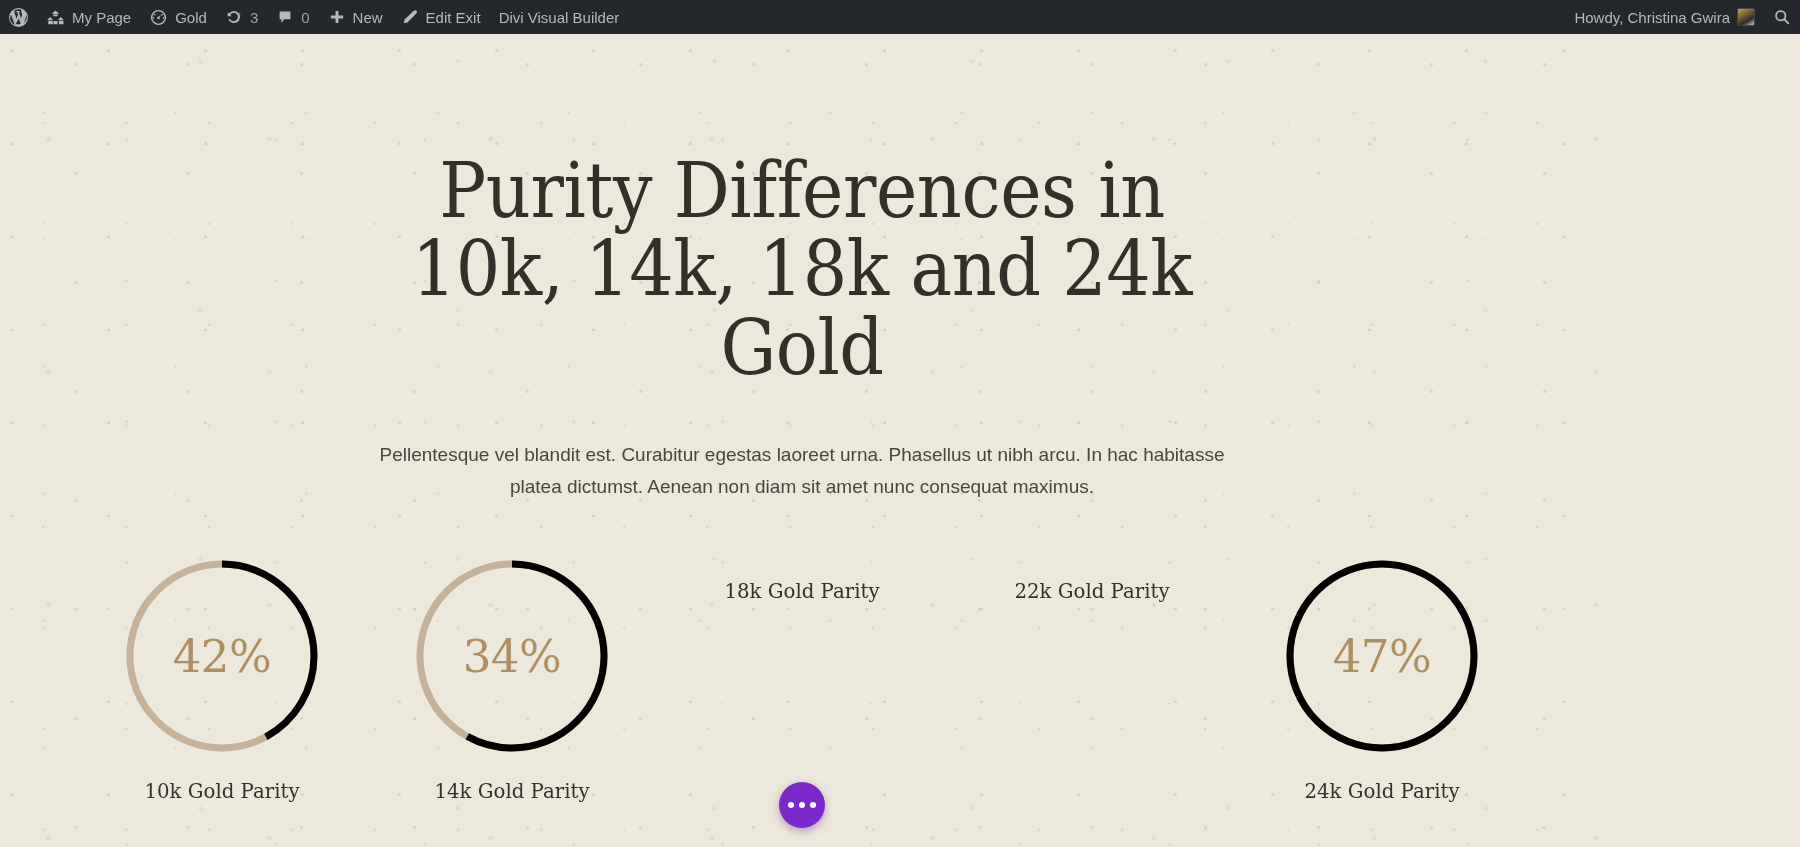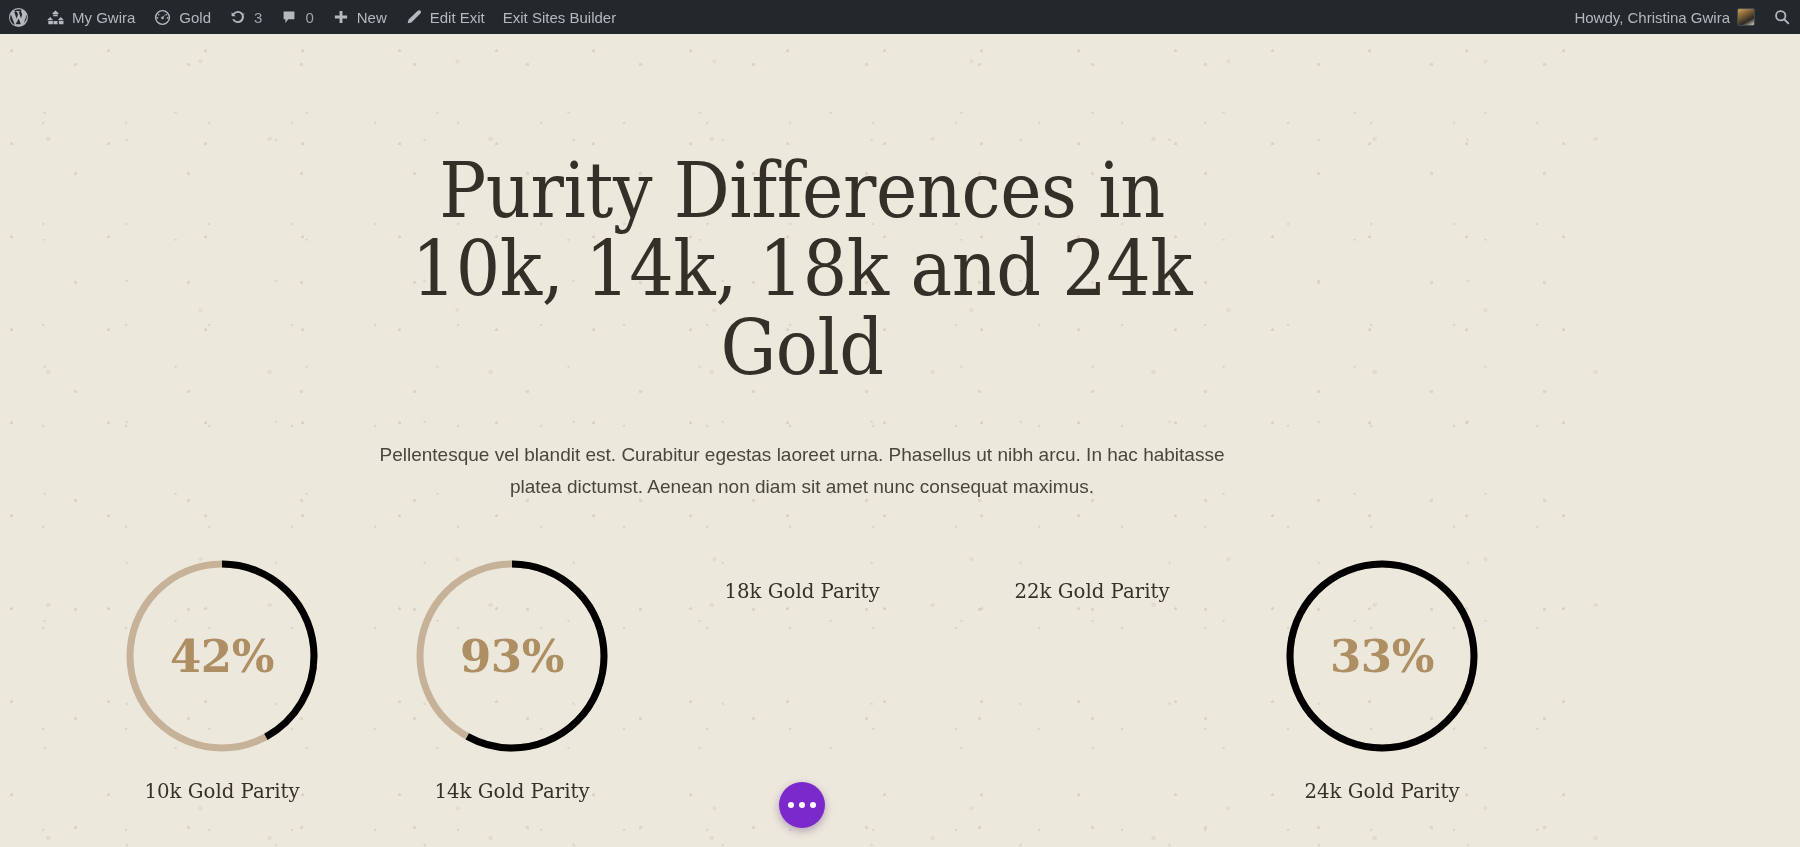--- a/index.html
+++ b/index.html
@@ -112,21 +112,20 @@
     justify-content: center;
     align-items: flex-start;
     gap: 90px;
   }
   .counter { width: 200px; }
   .dial {
     position: relative;
     width: 200px;
     height: 200px;
     margin: 0 auto;
-    font-weight: bold;
   }
   .dial svg { display: block; width: 200px; height: 200px; transform: rotate(-90deg); }
   .dial .track { fill: none; stroke-width: 7; }
   .dial .bar   { fill: none; stroke-width: 7; stroke-linecap: butt; }
   .dial-value {
     position: absolute; inset: 0;
     display: flex; align-items: center; justify-content: center;
     font-family: "DejaVu Serif", "Liberation Serif", serif;
     font-size: 45px;
     color: #AE8E63;
@@ -174,21 +173,21 @@
       </svg>
     </span>
   </div>
 
   <div class="ab-item">
     <span class="ab-ico">
       <svg width="19" height="19" viewBox="0 0 20 20" fill="#b4b9be">
         <path d="M10 2.5l3.2 3.1v.6H6.8v-.6zM7.6 6.9h4.8v1.7H7.6zM4.4 9.6l2.8 2.7v.6H1.6v-.6zM2.4 13.6h4.8V17H2.4zm13.2-4l2.8 2.7v.6h-5.6v-.6zm-2 4h4.8V17h-4.8zM7.9 13.6h4.2V17H7.9z"></path>
       </svg>
     </span>
-    <span class="ab-label">My Gwira</span>
+    <span class="ab-label">My Page</span>
   </div>
 
   <div class="ab-item">
     <span class="ab-ico">
       <svg width="19" height="19" viewBox="0 0 20 20" fill="#b4b9be">
         <path d="M10 2a8 8 0 1 0 8 8 8 8 0 0 0-8-8zm0 1.5A6.5 6.5 0 1 1 3.5 10 6.5 6.5 0 0 1 10 3.5zm3.6 2.3l-3 3.4a1.3 1.3 0 0 0-.6-.15 1.35 1.35 0 1 0 1.35 1.35 1.3 1.3 0 0 0-.12-.55zM6 6.3a.85.85 0 1 0 .85.85A.85.85 0 0 0 6 6.3zm8 0a.85.85 0 1 0 .85.85A.85.85 0 0 0 14 6.3zM4.7 9.6a.85.85 0 1 0 .85.85.85.85 0 0 0-.85-.85zm10.6 0a.85.85 0 1 0 .85.85.85.85 0 0 0-.85-.85z"></path>
       </svg>
     </span>
     <span class="ab-label">Gold</span>
   </div>
@@ -224,21 +223,21 @@
     <span class="ab-ico">
       <svg width="18" height="18" viewBox="0 0 20 20" fill="#b4b9be">
         <path d="M14.6 2.9a2 2 0 0 1 2.8 2.8L7.1 16 3 17l1-4.1zM13.2 5.3l1.5 1.5"></path>
         <path d="M13.9 3.6l2.5 2.5-8.9 8.9-3 .5.6-3z"></path>
       </svg>
     </span>
     <span class="ab-label">Edit Exit</span>
   </div>
 
   <div class="ab-item">
-    <span class="ab-label">Exit Sites Builder</span>
+    <span class="ab-label">Divi Visual Builder</span>
   </div>
 
   <div class="ab-right">
     <div class="ab-item">
       <span class="ab-label">Howdy, Christina Gwira</span>
       <span class="avatar"></span>
     </div>
     <div class="ab-item">
       <span class="ab-ico">
         <svg width="18" height="18" viewBox="0 0 20 20" fill="none" stroke="#b4b9be" stroke-width="2">
@@ -271,40 +270,40 @@
         </div>
         <div class="counter-label" style="color: rgb(53, 50, 44);">10k Gold Parity</div>
       </div>
 
       <div class="counter">
         <div class="dial">
           <svg viewBox="0 0 200 200">
             <circle class="track" cx="100" cy="100" r="92" stroke="#C5B299"></circle>
             <circle class="bar" cx="100" cy="100" r="92" stroke="#000000" stroke-dasharray="578.05" stroke-dashoffset="242.78"></circle>
           </svg>
-          <div class="dial-value" style="color: rgb(174, 142, 99);">93%</div>
+          <div class="dial-value" style="color: rgb(174, 142, 99);">34%</div>
         </div>
         <div class="counter-label" style="color: rgb(53, 50, 44);">14k Gold Parity</div>
       </div>
 
       <div class="counter">
         <div class="counter-label" style="color: rgb(53, 50, 44);">18k Gold Parity</div>
       </div>
 
       <div class="counter">
         <div class="counter-label" style="color: rgb(53, 50, 44);">22k Gold Parity</div>
       </div>
 
       <div class="counter">
         <div class="dial">
           <svg viewBox="0 0 200 200">
             <circle class="track" cx="100" cy="100" r="92" stroke="#C5B299"></circle>
             <circle class="bar" cx="100" cy="100" r="92" stroke="#000000" stroke-dasharray="578.05" stroke-dashoffset="0.00"></circle>
           </svg>
-          <div class="dial-value" style="color: rgb(174, 142, 99);">33%</div>
+          <div class="dial-value" style="color: rgb(174, 142, 99);">47%</div>
         </div>
         <div class="counter-label" style="color: rgb(53, 50, 44);">24k Gold Parity</div>
       </div>
 
     </div>
   </div>
 
   <div id="divi-fab" style="background: rgb(122, 41, 203);">
     <span></span>
     <span></span>

